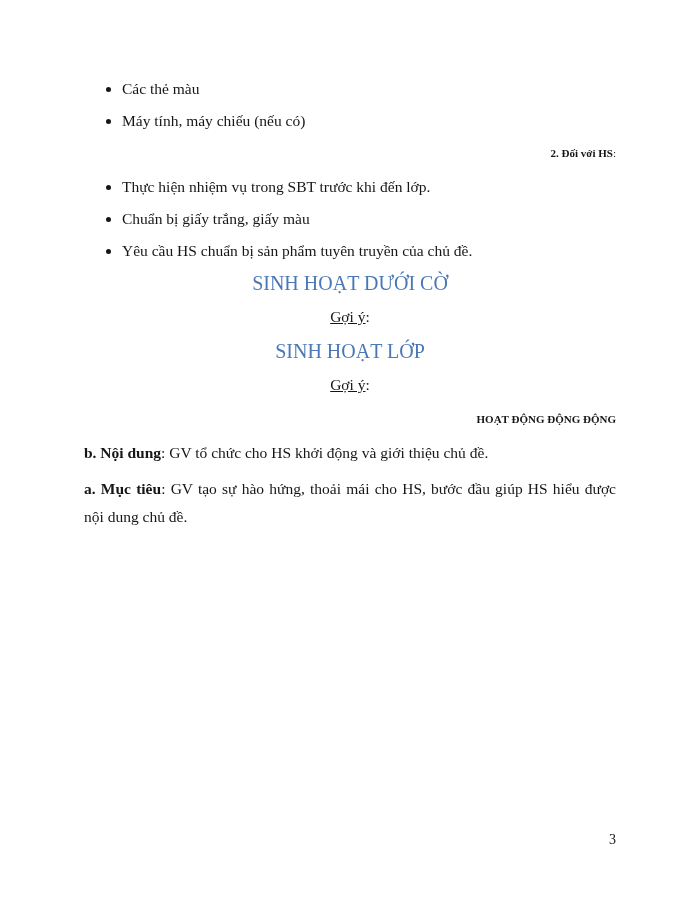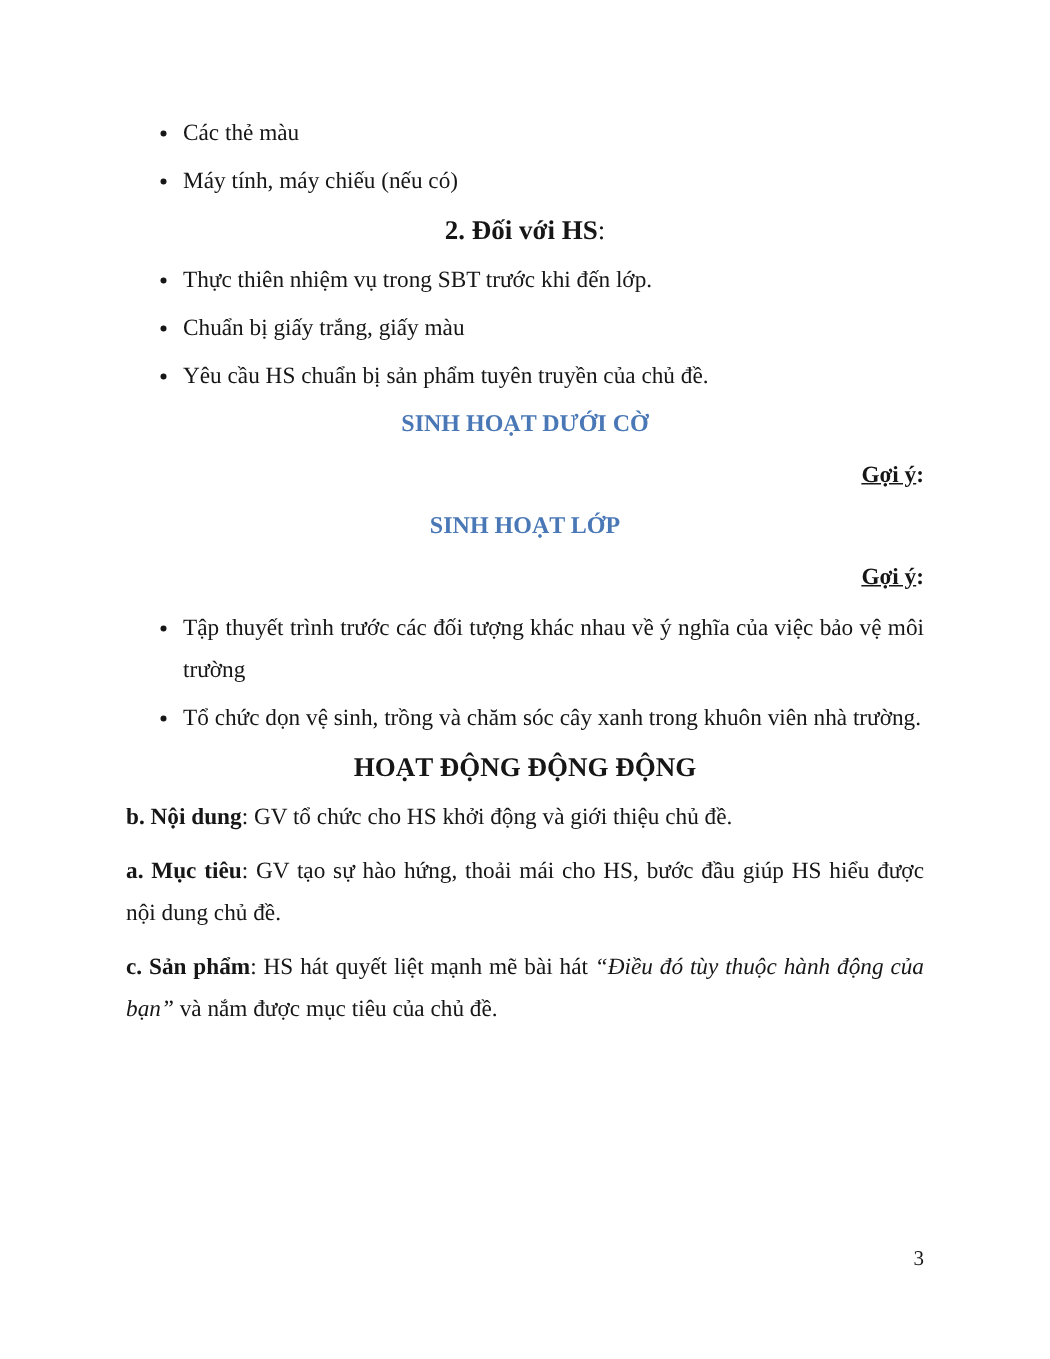--- a/index.html
+++ b/index.html
@@ -24,34 +24,34 @@
     text-align: justify;
   }
   ul.doc-list {
     list-style: disc;
     margin: 0 0 1px 0;
     padding: 0 0 0 38px;
   }
   ul.doc-list > li { margin-bottom: 4px; padding-left: 0; }
   .heading-black {
     font-weight: bold;
-    font-size: 18px;
+    font-size: 11px;
     line-height: 28px;
     margin: 3px 0 6px 0;
-    text-align: center;
+    text-align: right;
   }
   .heading-blue {
     color: var(--blue);
-    font-weight: bold;
-    font-size: 16px;
+    font-weight: normal;
+    font-size: 20px;
     line-height: 28px;
     text-align: center;
     margin: 3px 0 6px 0;
   }
-  .goiy { margin: 0 0 6px 0; font-weight: bold; text-align: right; }
+  .goiy { margin: 0 0 6px 0; font-weight: normal; text-align: center; }
   .goiy .u-label { text-decoration: underline; }
   .body-para { margin: 0 0 8px 0; }
   .body-para .lbl { font-weight: bold; }
   .body-para .ital { font-style: italic; }
   .plain-colon { font-weight: normal; }
   .page-number {
     position: absolute;
     top: 830px;
     right: 84px;
     font-size: 14px;
@@ -64,44 +64,39 @@
 <div class="page">
 
   <ul class="doc-list">
     <li>Các thẻ màu</li>
     <li>Máy tính, máy chiếu (nếu có)</li>
   </ul>
 
   <p class="heading-black"><span>2. Đối với HS</span><span class="plain-colon">:</span></p>
 
   <ul class="doc-list">
-    <li>Thực thiên nhiệm vụ trong SBT trước khi đến lớp.</li>
+    <li>Thực hiện nhiệm vụ trong SBT trước khi đến lớp.</li>
     <li>Chuẩn bị giấy trắng, giấy màu</li>
     <li>Yêu cầu HS chuẩn bị sản phẩm tuyên truyền của chủ đề.</li>
   </ul>
 
 
   <p class="heading-blue">SINH HOẠT DƯỚI CỜ</p>
 
   <p class="goiy"><span class="u-label">Gợi ý</span><span>:</span></p>
 
 
   <p class="heading-blue">SINH HOẠT LỚP</p>
 
   <p class="goiy"><span class="u-label">Gợi ý</span><span>:</span></p>
 
-  <ul class="doc-list">
-    <li>Tập thuyết trình trước các đối tượng khác nhau về ý nghĩa của việc bảo vệ môi trường</li>
-    <li>Tổ chức dọn vệ sinh, trồng và chăm sóc cây xanh trong khuôn viên nhà trường.</li>
-  </ul>
 
 
   <p class="heading-black">HOẠT ĐỘNG ĐỘNG ĐỘNG</p>
 
   <p class="body-para"><span class="lbl">b. Nội dung</span><span>: GV tổ chức cho HS khởi động và giới thiệu chủ đề.</span></p>
 
   <p class="body-para"><span class="lbl">a. Mục tiêu</span><span>: GV tạo sự hào hứng, thoải mái cho HS, bước đầu giúp HS hiểu được nội dung chủ đề.</span></p>
 
-  <p class="body-para"><span class="lbl">c. Sản phẩm</span><span>: HS hát quyết liệt mạnh mẽ bài hát </span><span class="ital">“Điều đó tùy thuộc hành động của bạn”</span><span> và nắm được mục tiêu của chủ đề.</span></p>
 
   <div class="page-number">3</div>
 
 </div>
 
 </body></html>

